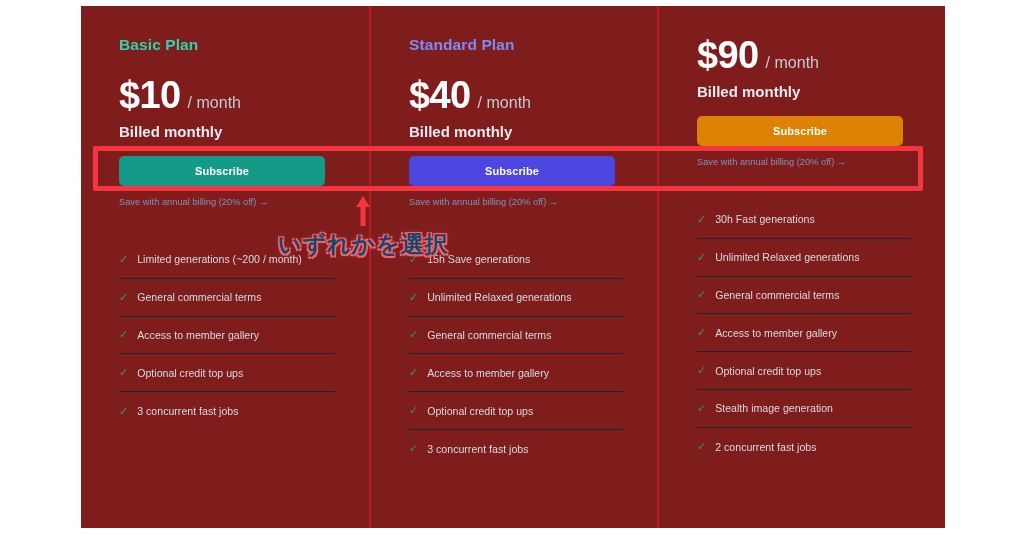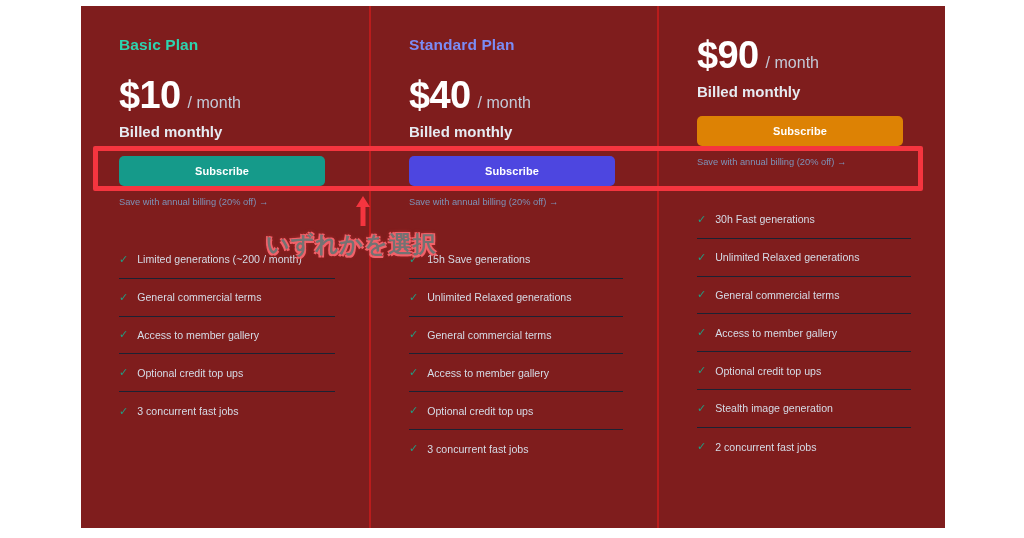--- a/index.html
+++ b/index.html
@@ -122,24 +122,24 @@
   
   #red-arrow {
     position: absolute;
     left: 355px; top: 196px;
     width: 16px; height: 30px;
     pointer-events: none;
   }
   
   #jp-annotation {
     position: absolute;
-    left: 266px; top: 229px;
+    left: 278px; top: 229px;
     font-size: 23px;
     font-weight: bold;
-    color: #737373;
+    color: #0c4a6e;
     text-shadow:
       -1.5px -1.5px 0 #f2626a, 1.5px -1.5px 0 #f2626a,
       -1.5px 1.5px 0 #f2626a, 1.5px 1.5px 0 #f2626a,
       0 0 4px #e04048;
     letter-spacing: 1px;
     white-space: nowrap;
   }
 </style>
 </head>
 <body>

